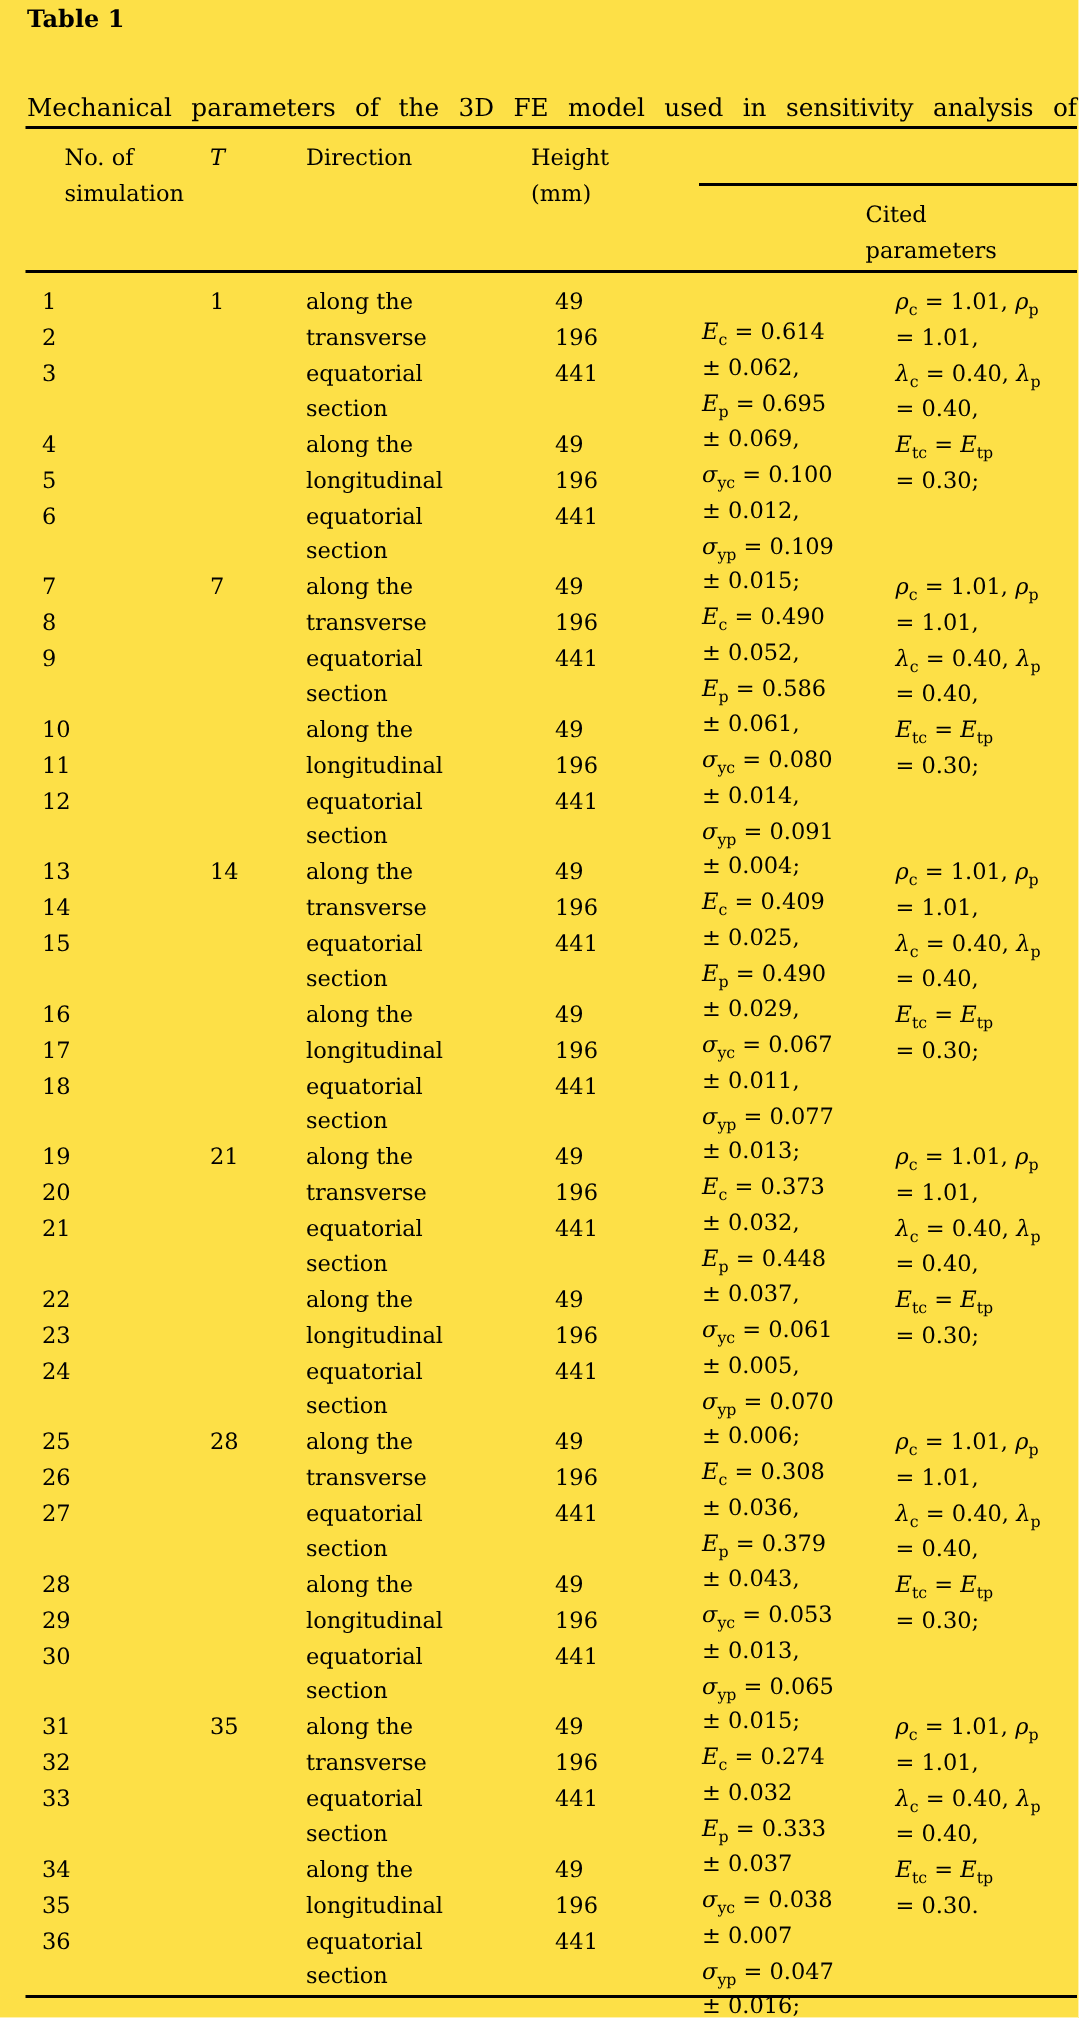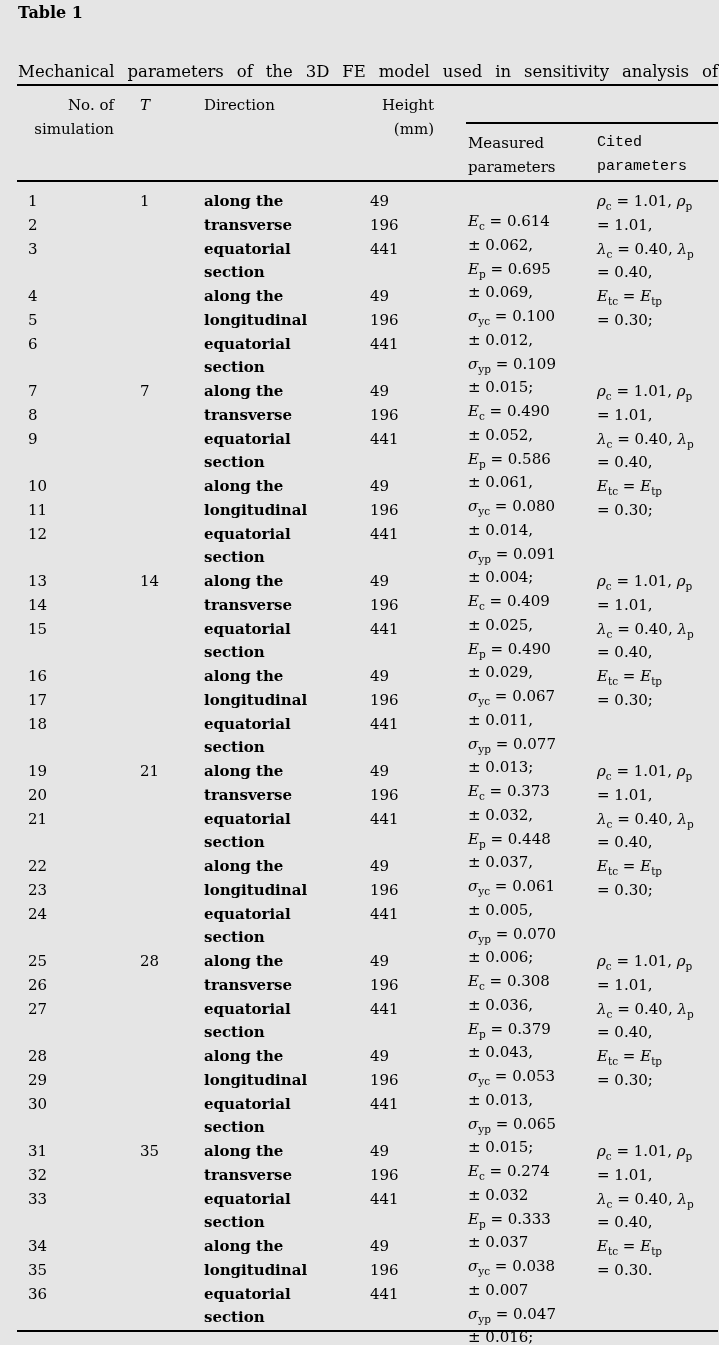--- a/index.html
+++ b/index.html
@@ -1,42 +1,42 @@
 <!DOCTYPE html>
 <html><head>
 <meta charset="utf-8">
 <style>
   html,body{margin:0;padding:0;background:#fff;}
   .page{
-    position:relative;width:719px;height:1345px;background:#e5e5e5;
+    position:relative;width:719px;height:1345px;background:#fde047;
     font-family:"DejaVu Serif","Liberation Serif",serif;color:#000;overflow:hidden;
   }
   .title{position:absolute;left:18px;top:2px;font-size:16px;font-weight:bold;line-height:22px;}
   .caption{position:absolute;left:18px;top:31px;width:700px;font-size:16.5px;line-height:28px;}
   .cap-l1{text-align:justify;text-align-last:justify;white-space:nowrap;}
   .cap-l1{white-space:normal;margin-top:27px;}
   .rule{position:absolute;left:17px;width:701px;height:2px;background:#000;}
   .rule-top{top:84px;}
   .rule-mid{top:180px;}
   .rule-bottom{top:1330px;}
   .thead{position:absolute;left:17px;top:86px;width:701px;height:94px;font-size:15px;line-height:24px;}
-  .h-no{position:absolute;left:11px;top:7px;width:86px;text-align:right;}
+  .h-no{position:absolute;left:26px;top:7px;width:86px;}
   .h-t{position:absolute;left:123px;top:7px;font-style:italic;}
   .h-dir{position:absolute;left:187px;top:7px;white-space:nowrap;}
-  .h-height{position:absolute;left:353px;top:7px;width:64px;text-align:right;}
+  .h-height{position:absolute;left:337px;top:7px;width:64px;}
   .h-mech{position:absolute;left:451px;top:7px;white-space:nowrap;}
   .h-subrule{position:absolute;left:449px;top:36px;width:252px;height:2px;background:#000;}
   .h-meas{position:absolute;left:451px;top:45px;width:100px;}
-  .h-cited{position:absolute;left:580px;top:45px;width:100px;font-family:Liberation Mono, monospace;}
+  .h-cited{position:absolute;left:560px;top:45px;width:100px;}
   .tbody{position:absolute;left:17px;top:190px;width:702px;font-size:15px;}
   .row{display:flex;height:23.75px;line-height:23.75px;padding-left:11px;white-space:nowrap;}
   .c{flex:none;}
   .c1{width:112px;}
   .c2{width:64px;}
-  .c3{width:166px;font-weight:bold;}
+  .c3{width:166px;}
   .c4{width:98px;}
   .c5{width:129px;margin-top:20px;}
   .c6{width:118px;}
   i{font-style:italic;}
   sub{font-size:10.5px;line-height:0;}
 </style>
 </head>
 <body>
 
 <div class="page">
@@ -48,21 +48,20 @@
   </div>
 
   <div class="rule rule-top"></div>
 
   <div class="thead">
     <div class="h-no">No. of simulation</div>
     <div class="h-t">T</div>
     <div class="h-dir">Direction</div>
     <div class="h-height">Height (mm)</div>
     <div class="h-subrule"></div>
-    <div class="h-meas">Measured parameters</div>
     <div class="h-cited">Cited parameters</div>
   </div>
 
   <div class="rule rule-mid"></div>
 
   <div class="tbody">
       <div class="row">
         <div class="c c1">1</div>
         <div class="c c2">1</div>
         <div class="c c3">along the</div>

